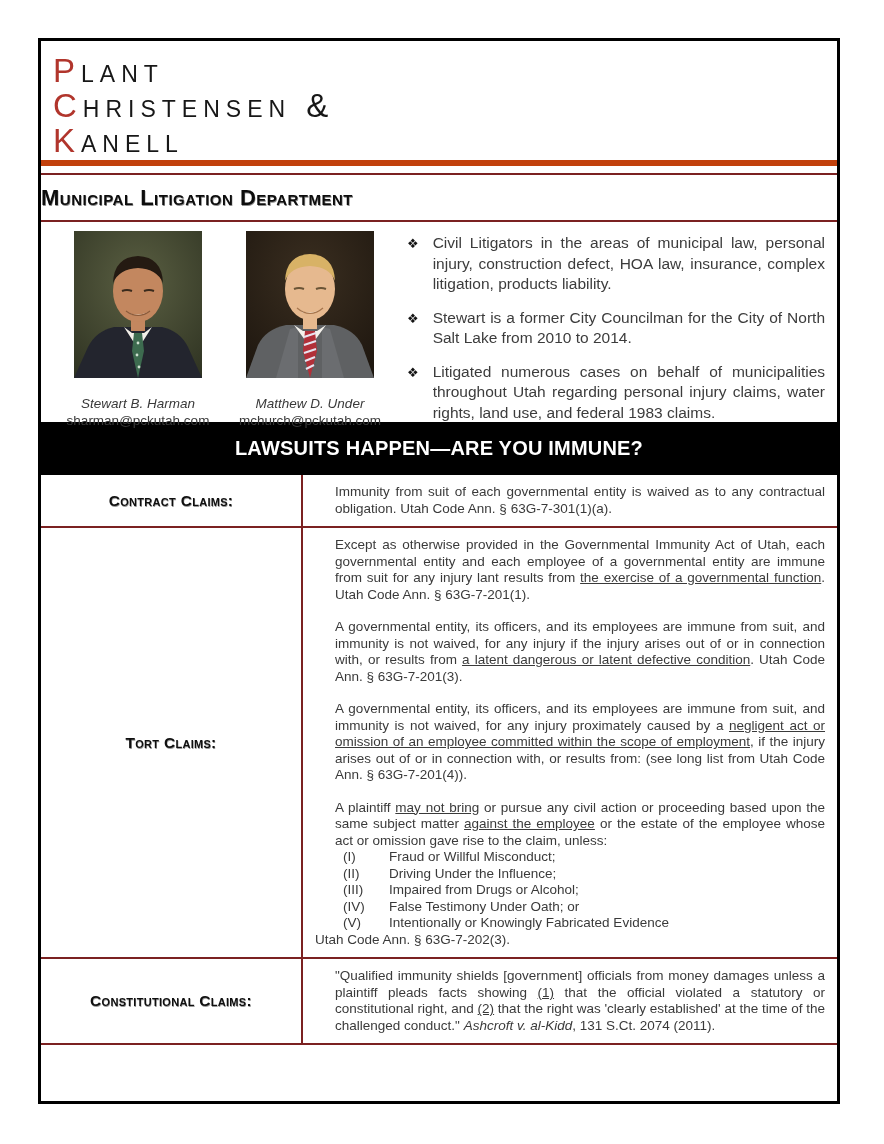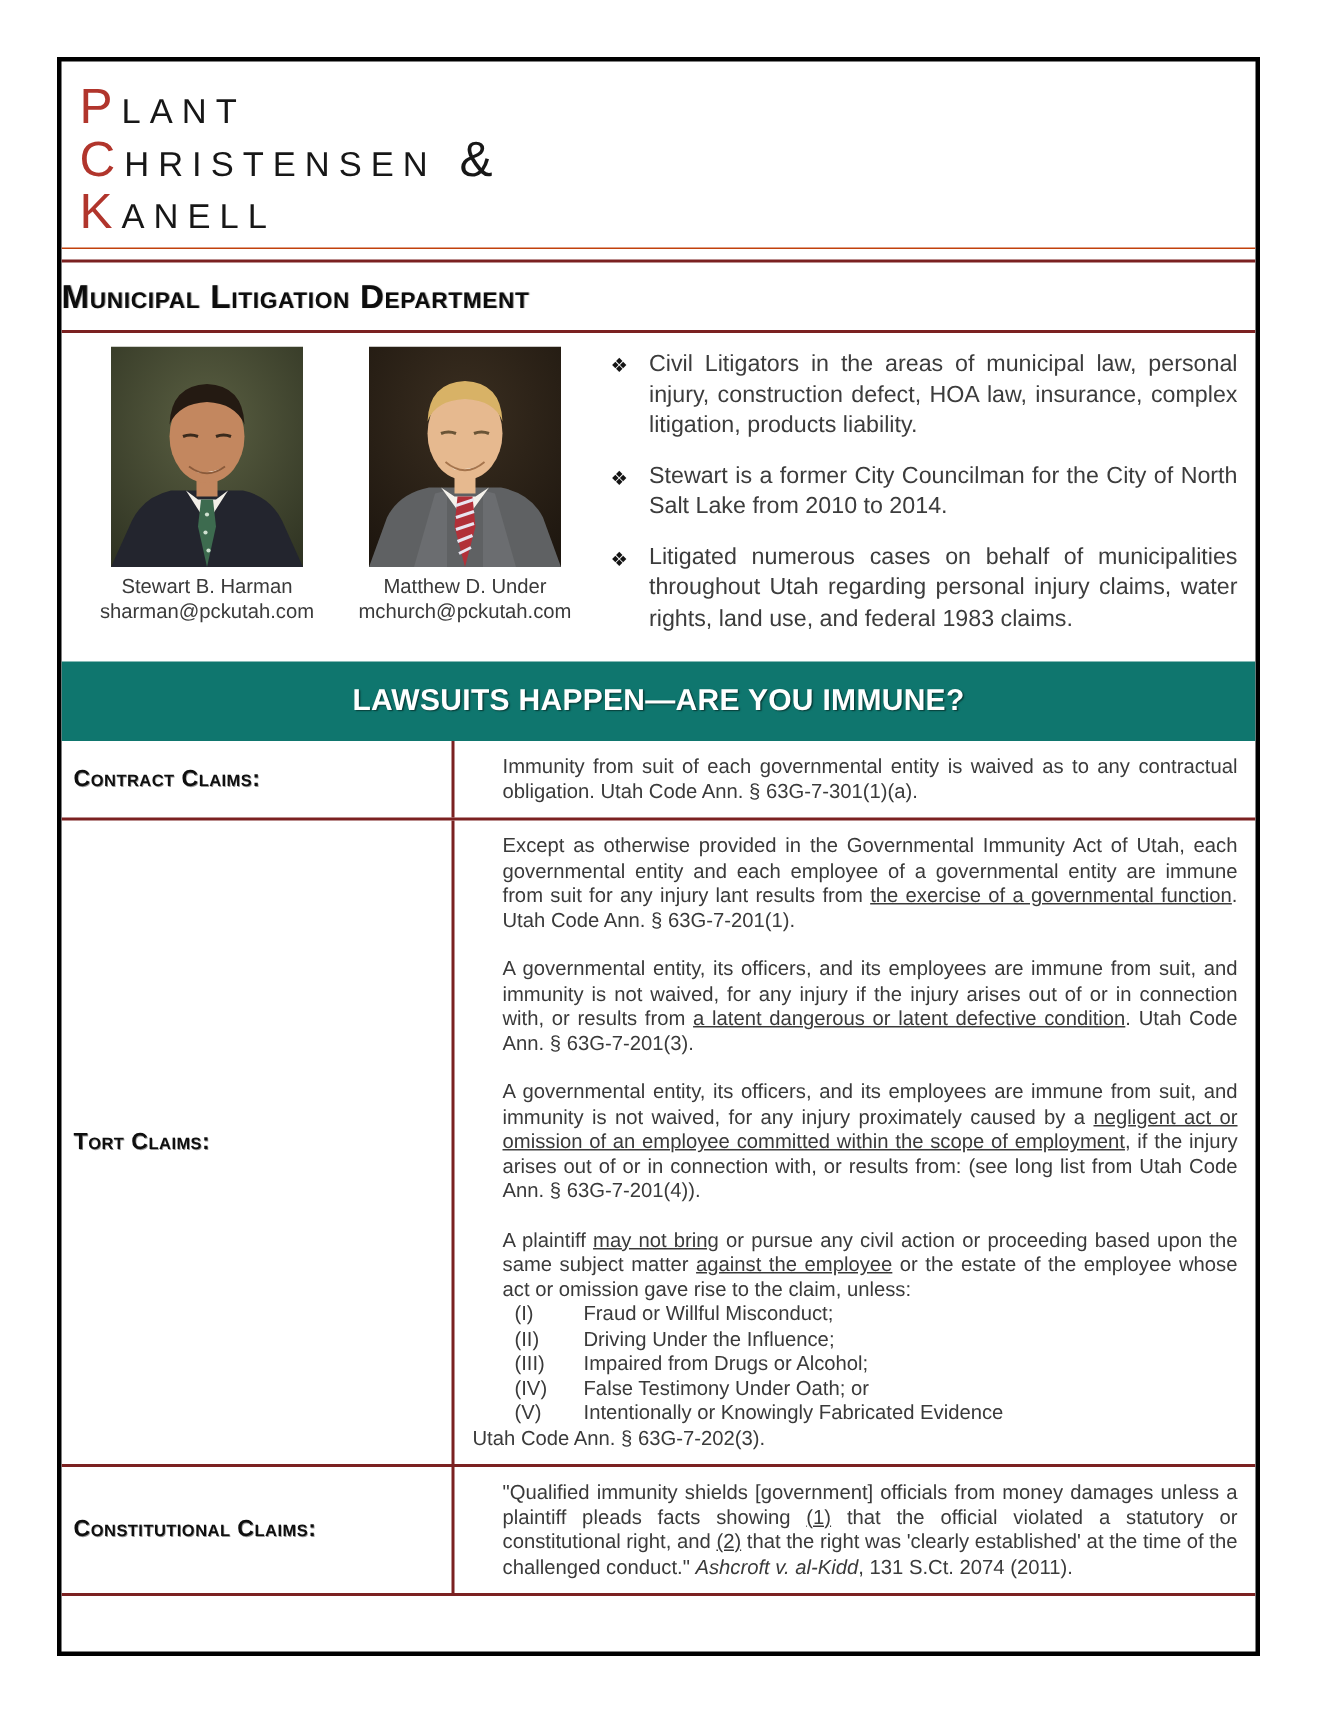--- a/index.html
+++ b/index.html
@@ -10,21 +10,21 @@
     width: 802px; height: 1066px;
     border: 3px solid #000000;
     background: #ffffff;
     overflow: hidden;
   }
 
   
   .header {
     display: flex; justify-content: space-between; align-items: flex-start;
     padding: 12px 10px 8px 12px;
-    border-bottom: 1px solid #c2410c;
+    border-bottom: 6px solid #c2410c;
     height: 125px;
   }
   .logo { color: #111; }
   .logo-line {
     font-variant: small-caps;
     font-size: 33px; line-height: 35px; letter-spacing: 6px;
     color: #171717; white-space: nowrap;
   }
   .logo-initial { color: #b1352c; }
   .logo-line3 { display: flex; align-items: flex-end; }
@@ -60,45 +60,45 @@
     font-size: 22px; font-weight: bold; letter-spacing: 0.5px;
     color: #0d0d0d;
     text-shadow: 0.6px 0.6px 0.5px rgba(0,0,0,0.45);
   }
 
   
   .attorneys { display: flex; padding: 9px 8px 8px 22px; height: 200px; }
   .cards { display: flex; gap: 22px; width: 330px; flex-shrink: 0; }
   .card { text-align: center; width: 150px; }
   .photo { width: 128px; height: 147px; display: block; margin: 0 auto; }
-  .card-name { font-size: 13.5px; color: #3a3a3a; margin-top: 4px; line-height: 17px; }
+  .card-name { font-size: 13.5px; color: #3a3a3a; margin-top: 17px; line-height: 17px; font-style: italic; }
   .card-email { font-size: 13.5px; color: #3a3a3a; line-height: 17px; }
 
   .bullets { list-style: none; flex: 1; padding: 2px 4px 0 14px; }
   .bullets li { display: flex; margin-bottom: 13px; }
   .bullet-glyph { font-size: 13px; color: #141414; margin-right: 14px; line-height: 21px; flex-shrink: 0; }
   .bullet-text { font-size: 15.5px; line-height: 20.5px; color: #3c3c3c; text-align: justify; }
 
   
   .banner {
-    background: #0f766e;
+    background: #000000;
     height: 53px;
-    display: flex; align-items: center; justify-content: center; margin-top: 19px;
+    display: flex; align-items: center; justify-content: center;
   }
   .banner-text {
     color: #ffffff; font-weight: bold; font-size: 20px; letter-spacing: 0.2px;
     text-shadow: 1px 1px 1px rgba(0,0,0,0.5);
   }
 
   
   .claims-table { width: 100%; }
   .claim-row { display: grid; grid-template-columns: 262px 1fr; border-bottom: 2px solid #7b2121; }
   .claim-label-cell {
     border-right: 2px solid #7b2121;
-    display: flex; align-items: center; justify-content: flex-start;
+    display: flex; align-items: center; justify-content: center;
     padding: 8px;
   }
   .claim-label {
     font-variant: small-caps; font-weight: bold;
     font-size: 15.5px; color: #0f0f0f; letter-spacing: 0.3px;
     text-shadow: 0.5px 0.5px 0.4px rgba(0,0,0,0.4);
   }
   .claim-body { padding: 9px 12px 9px 12px; font-size: 13.5px; line-height: 16.5px; color: #3a3a3a; text-align: justify; }
   .claim-body p { margin-bottom: 16px; text-align: justify; margin-left: 20px; }
   .claim-body p:last-child { margin-bottom: 0; }

